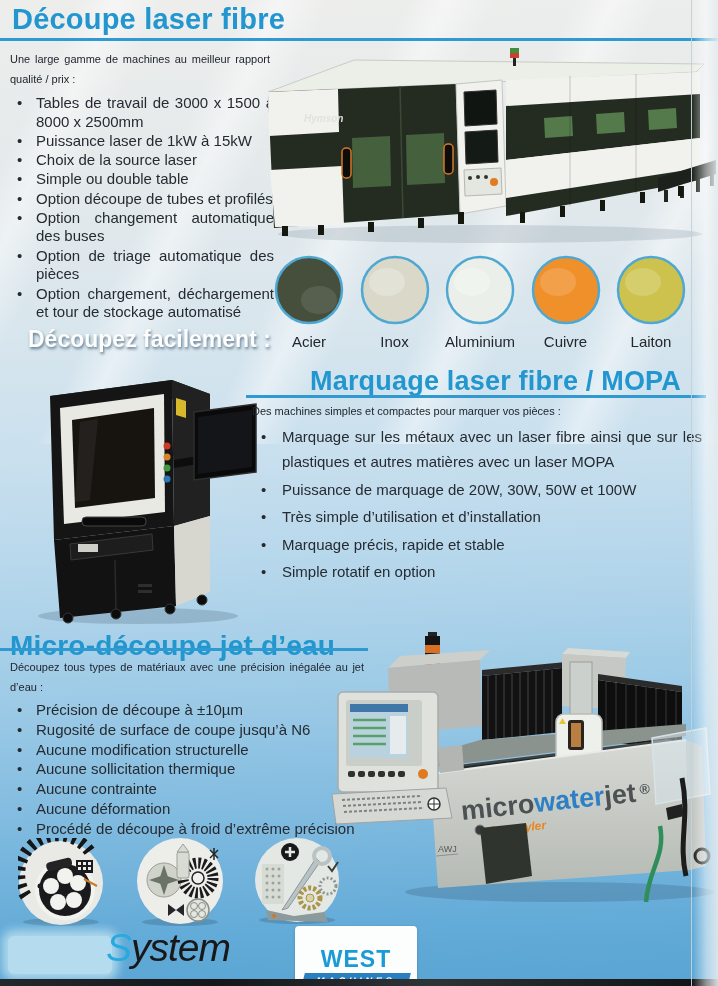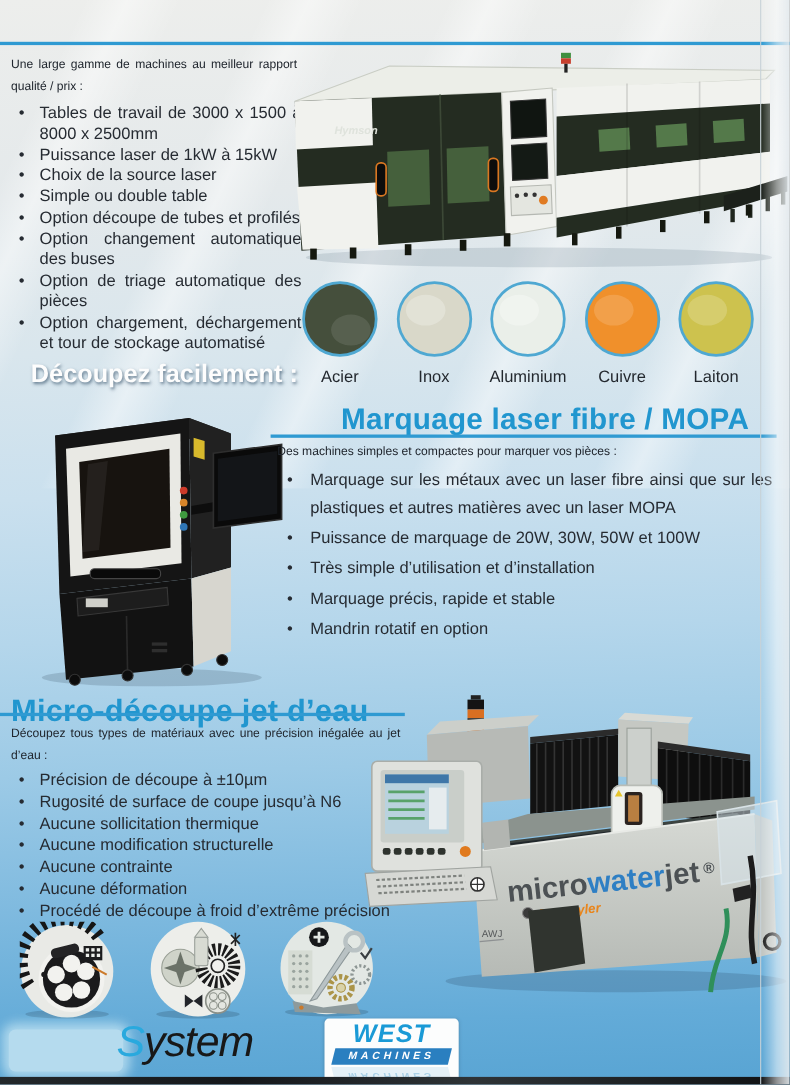--- a/index.html
+++ b/index.html
@@ -40,34 +40,35 @@
   .mat .lbl{margin-top:3px;font-size:15px;color:#23282e;}
   .abs{position:absolute;}
   .samples{position:absolute;left:16px;top:834px;width:330px;height:100px;}
   .syslogo{position:absolute;left:8px;top:928px;width:220px;height:54px;}
   .syspatch{position:absolute;left:0;top:8px;width:104px;height:38px;background:#b5dbee;border-radius:6px;
     box-shadow:0 0 10px 6px rgba(181,219,238,.9);}
   .systext{position:absolute;left:56px;top:-2px;font-size:39px;font-style:italic;color:#181818;letter-spacing:-1px;margin-left:42px;}
   .systext .ini{color:#29a9de;}
   .westlogo{position:absolute;left:295px;top:926px;width:122px;height:57px;background:#fcfdfd;border-radius:4px;
     box-shadow:0 1px 3px rgba(50,80,100,.35);text-align:center;overflow:hidden;}
-  .westtitle{margin-top:0;font-size:23px;font-weight:bold;color:#1a9ad6;letter-spacing:1px;font-style:italic;}
+  .westtitle{margin-top:20px;font-size:23px;font-weight:bold;color:#1a9ad6;letter-spacing:1px;}
   .westband{margin:0 auto;width:106px;height:15px;background:#2a7fc0;transform:skewX(-14deg);
     color:#fff;font-size:9.5px;font-weight:bold;letter-spacing:3.5px;line-height:15px;}
   .westrefl{margin:2px auto 0;width:106px;height:14px;background:#dcebf4;transform:scaleY(-1) skewX(-14deg);
     color:#8fc0de;font-size:9.5px;font-weight:bold;letter-spacing:3.5px;line-height:14px;opacity:.75;}
   .bottomstrip{position:absolute;left:0;top:979px;width:718px;height:7px;
     background:linear-gradient(to right,#23282b,#15171a 30%,#2e3336 60%,#0f1113);}
 </style>
 </head>
 <body>
 
 <div class="page">
   <div class="streaks"></div>
 
+  <div class="h1 t-blue">Découpe laser fibre</div>
   <div class="rule rule1"></div>
   <div class="intro intro1">Une large gamme de machines au meilleur rapport qualité / prix :</div>
   <ul class="blist b1">
     <li>Tables de travail de 3000 x 1500 à 8000 x 2500mm</li>
     <li>Puissance laser de 1kW à 15kW</li>
     <li>Choix de la source laser</li>
     <li>Simple ou double table</li>
     <li>Option découpe de tubes et profilés</li>
     <li>Option changement automatique des buses</li>
     <li>Option de triage automatique des pièces</li>
@@ -215,31 +216,31 @@
   </svg>
 
   <div class="h2m t-blue">Marquage laser fibre / MOPA</div>
   <div class="rule rule2"></div>
   <div class="intro intro2">Des machines simples et compactes pour marquer vos pièces :</div>
   <ul class="blist b2">
     <li>Marquage sur les métaux avec un laser fibre ainsi que sur les plastiques et autres matières avec un laser MOPA</li>
     <li>Puissance de marquage de 20W, 30W, 50W et 100W</li>
     <li>Très simple d’utilisation et d’installation</li>
     <li>Marquage précis, rapide et stable</li>
-    <li>Mandrin rotatif en option</li>
+    <li>Simple rotatif en option</li>
   </ul>
 
   <div class="h2w t-blue">Micro-découpe jet d’eau</div>
   <div class="rule rule3"></div>
   <div class="intro intro3">Découpez tous types de matériaux avec une précision inégalée au jet d’eau :</div>
   <ul class="blist b3">
     <li>Précision de découpe à ±10µm</li>
     <li>Rugosité de surface de coupe jusqu’à N6</li>
+    <li>Aucune modification structurelle</li>
     <li>Aucune sollicitation thermique</li>
-    <li>Aucune modification structurelle</li>
     <li>Aucune contrainte</li>
     <li>Aucune déformation</li>
     <li>Procédé de découpe à froid d’extrême précision</li>
   </ul>
 
   <svg class="abs" style="left:330px;top:618px;" width="388" height="290" viewBox="0 0 388 290">
     <defs>
       <linearGradient id="bodyGrad" x1="0" y1="0" x2="0" y2="1">
         <stop offset="0" stop-color="#d6d9d4"></stop>
           <stop offset="1" stop-color="#b6bab5"></stop>

